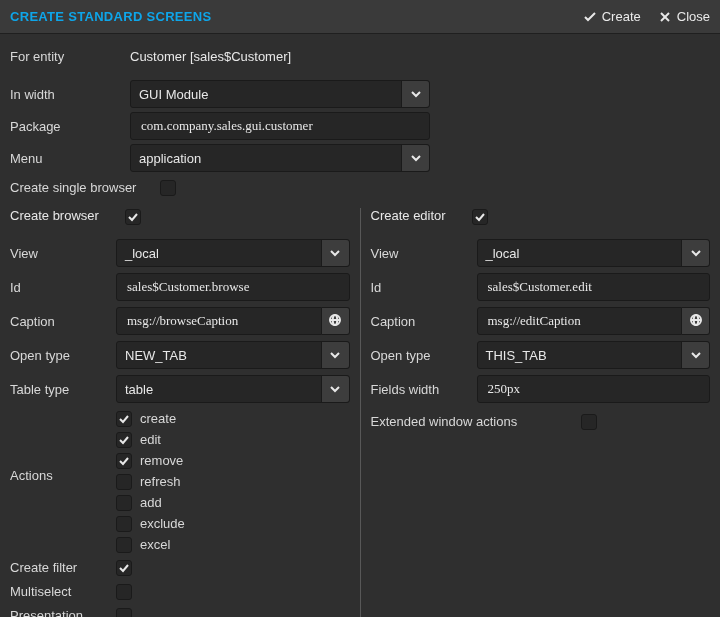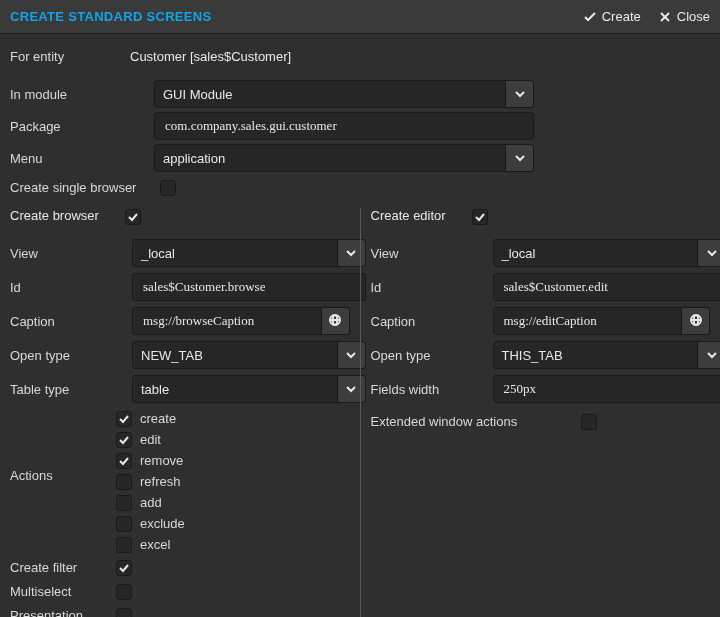--- a/index.html
+++ b/index.html
@@ -73,21 +73,21 @@
     right: 0; top: 0;
     width: 28px; height: 100%;
     background: #3d3d3d;
     border-left: 1px solid #1a1a1a;
     border-radius: 0 3px 3px 0;
     display: flex;
     align-items: center;
     justify-content: center;
   }
   .chev svg { width: 12px; height: 12px; }
-  .wide { width: 380px; margin-left: 24px; }
+  .wide { width: 300px; }
   .checkbox {
     width: 16px; height: 16px;
     background: #262626;
     border: 1px solid #1a1a1a;
     border-radius: 3px;
     display: inline-flex;
     align-items: center;
     justify-content: center;
     position: relative;
     top: 1px;
@@ -111,21 +111,21 @@
     gap: 16px;
   }
   .section-head .lbl { margin-right: 10px; }
   .frow {
     display: flex;
     align-items: center;
     height: 34px;
   }
   .flbl { width: 106px; color: #d8d8d8; }
   .fctl { flex: 1; }
-  .fctl .select, .fctl .input { width: 100%; margin-left: 16px; }
+  .fctl .select, .fctl .input { width: 100%; }
   .input input {
     background: transparent;
     border: none;
     color: #e8e8e8;
     font-size: 13px;
     width: 100%;
     outline: none;
     font-family: Liberation Serif, serif;
   }
   .globe-btn {
@@ -183,21 +183,21 @@
 </div>
 
 <div class="body">
 
   <div class="toprow">
     <span class="lbl-col">For entity</span>
     <span>Customer [sales$Customer]</span>
   </div>
 
   <div class="field-row">
-    <span class="lbl-col">In module</span>
+    <span class="lbl-col">In width</span>
     <div class="select wide">
       <span>GUI Module</span>
       <span class="chev">
           <svg viewBox="0 0 12 12">
             <polyline points="2,4 6,8 10,4"></polyline>
           </svg>
         </span>
     </div>
   </div>
 

